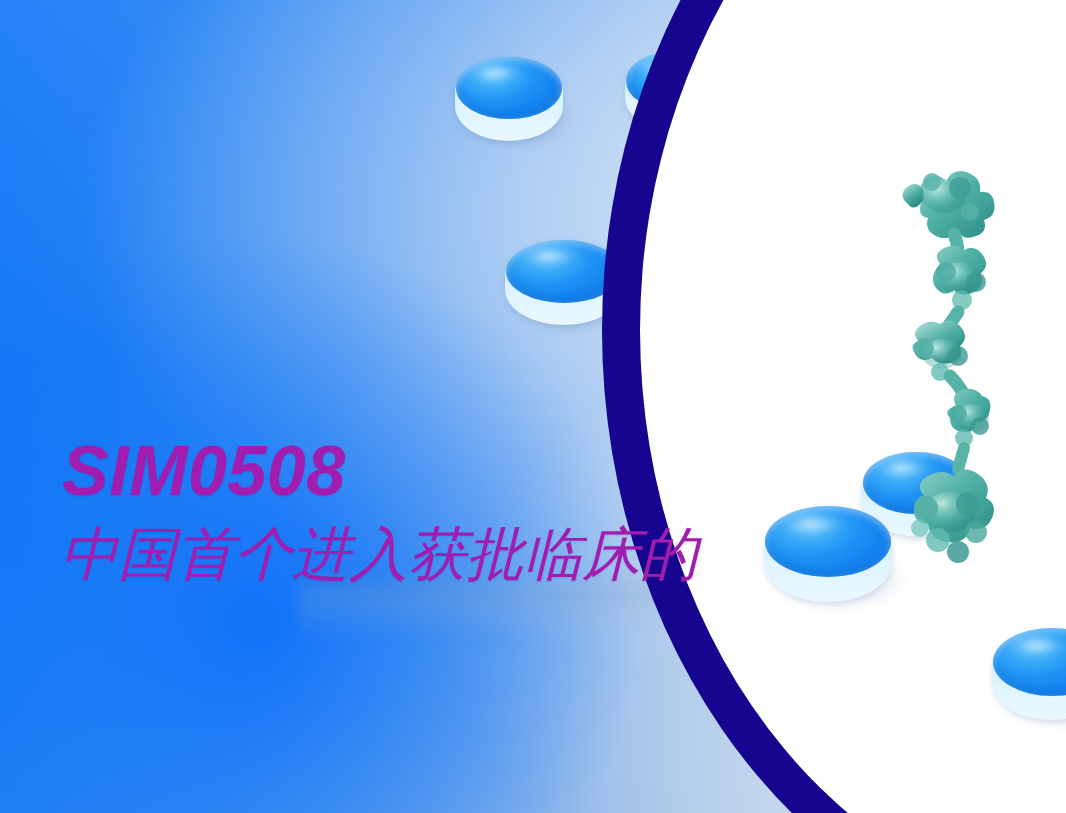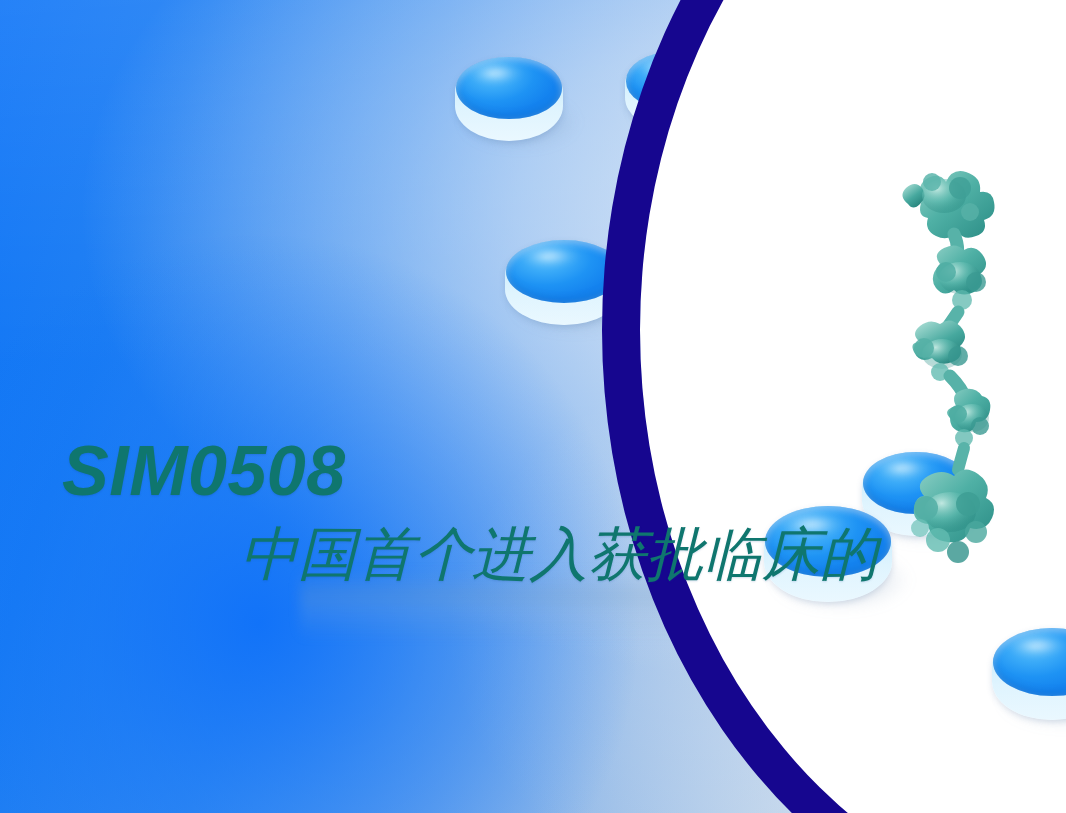--- a/index.html
+++ b/index.html
@@ -176,41 +176,40 @@
     height: 420px;
     pointer-events: none;
   }
 
   
   .text-block {
     position: absolute;
     left: 58px;
     top: 436px;
     width: 820px;
-    color: #0f766e;
+    color: #a21caf;
   }
   .headline {
     font-size: 70px;
     line-height: 1.0;
     font-weight: bold;
     font-style: italic;
     letter-spacing: 0.5px;
     margin: 0 0 10px 4px;
     text-shadow: 0 1px 2px rgba(20,70,150,0.22);
     font-family: "Liberation Sans", "DejaVu Sans", sans-serif;
   }
   .subline {
     font-size: 58px;
     line-height: 1.33;
     font-weight: normal;
     font-style: italic;
     margin: 0 0 0 2px;
     text-shadow: 0 1px 2px rgba(20,70,150,0.18);
     font-family: "DejaVu Sans", "Liberation Sans", sans-serif;
-    text-align: right;
   }
 </style>
 </head>
 <body>
 
 <div id="poster">
 
   <div class="bg-base"></div>
   <div class="bg-sheen"></div>
   <div class="bg-leftglow"></div>

